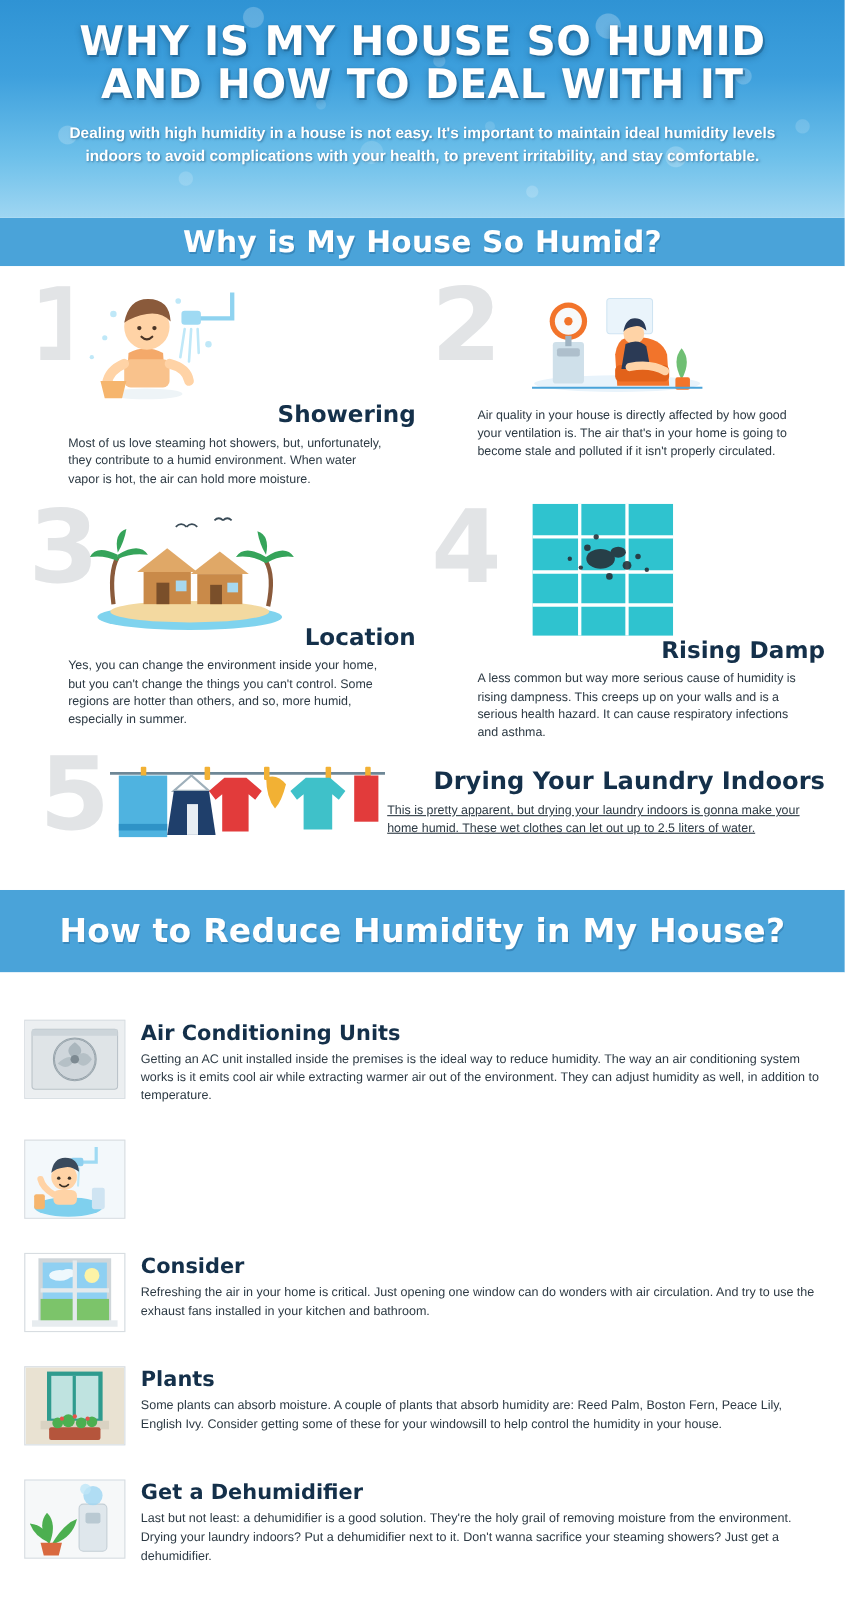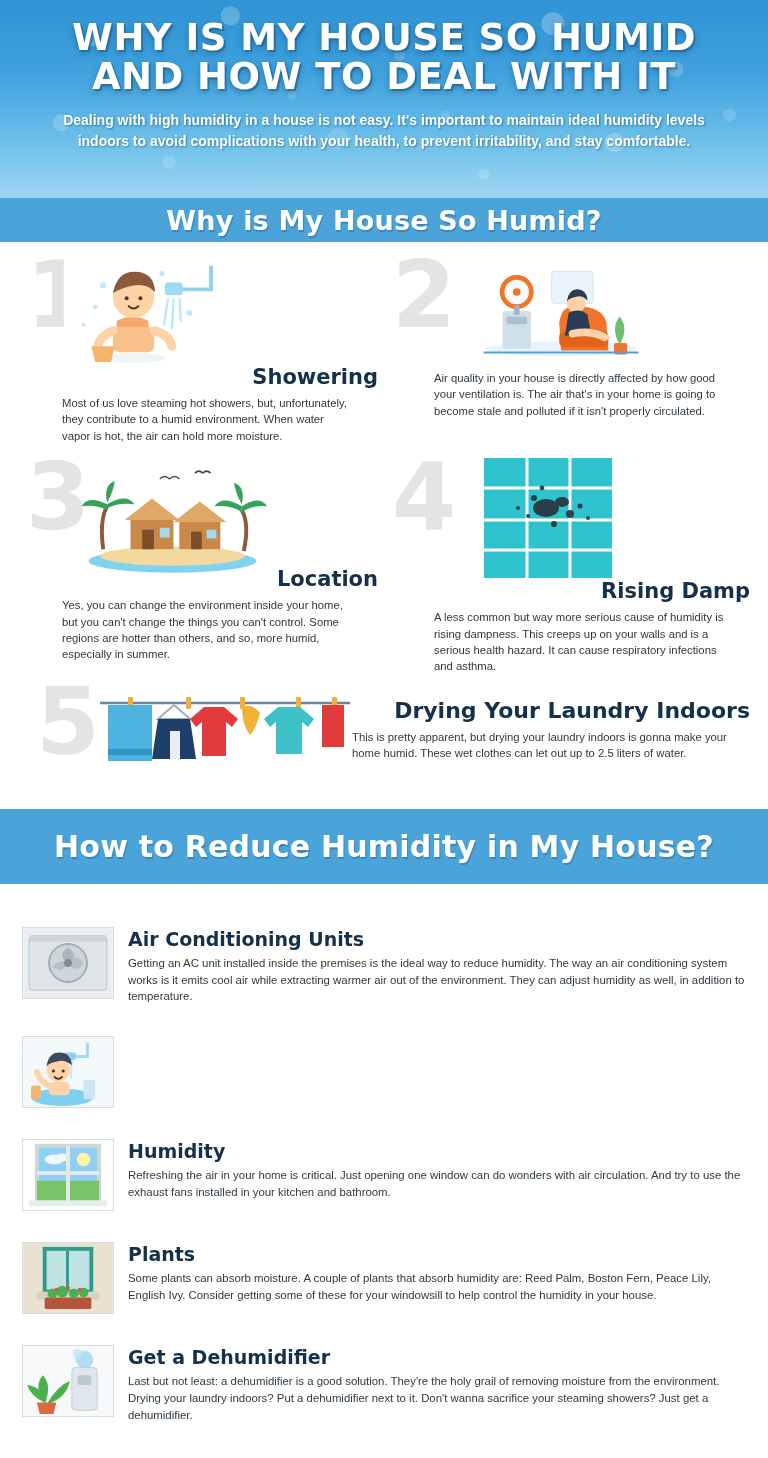--- a/index.html
+++ b/index.html
@@ -126,21 +126,21 @@
     color: #2d3a44;
     max-width: 290px;
   }
 
   
   .row5 { position: relative; margin-top: 6px; min-height: 120px; }
   .row5 .num { left: 18px; top: 2px; }
   .row5 .art5 { position: absolute; left: 82px; top: 0; width: 250px; height: 110px; }
   .row5 .txt { margin-left: 334px; padding-top: 18px; }
   .row5 .item-title { margin-left: 0; font-size: 22px; }
-  .row5 .item-body { margin-left: 0; max-width: 420px; }
+  .row5 .item-body { margin-left: 0; max-width: 420px; text-decoration: underline; }
 
   
   .reduce-list { padding: 12px 22px 6px; background: #fff; }
   .ritem { display: flex; gap: 14px; margin-bottom: 14px; margin-top: 31px; }
   .rthumb {
     width: 92px; height: 72px; flex: 0 0 92px;
     border: 1px solid #d8dde1;
     background: #f4f7f9;
     position: relative;
     overflow: hidden;
@@ -446,21 +446,21 @@
           <g fill="#ffffff" opacity="0.85">
             <ellipse cx="32" cy="20" rx="10" ry="5"></ellipse>
             <ellipse cx="40" cy="18" rx="7" ry="4"></ellipse>
           </g>
           <rect x="44" y="6" width="4" height="58" fill="#e4e9ec"></rect>
           <rect x="14" y="32" width="64" height="4" fill="#e4e9ec"></rect>
           <rect x="6" y="62" width="80" height="6" fill="#e7ecef"></rect>
         </svg>
       </div>
       <div class="rtext">
-        <div class="rtitle">Humidity</div>
+        <div class="rtitle">Consider</div>
         <div class="rbody">Refreshing the air in your home is critical. Just opening one window can do wonders with air circulation. And try to use the exhaust fans installed in your kitchen and bathroom.</div>
       </div>
     </div>
 
     <div class="ritem">
       <div class="rthumb">
         <svg viewBox="0 0 92 72" width="90" height="70">
           <rect x="0" y="0" width="92" height="72" fill="#e9e2d2"></rect>
           <rect x="20" y="4" width="52" height="48" fill="#2f9b8e"></rect>
           <rect x="24" y="8" width="44" height="40" fill="#bfe3e0"></rect>

